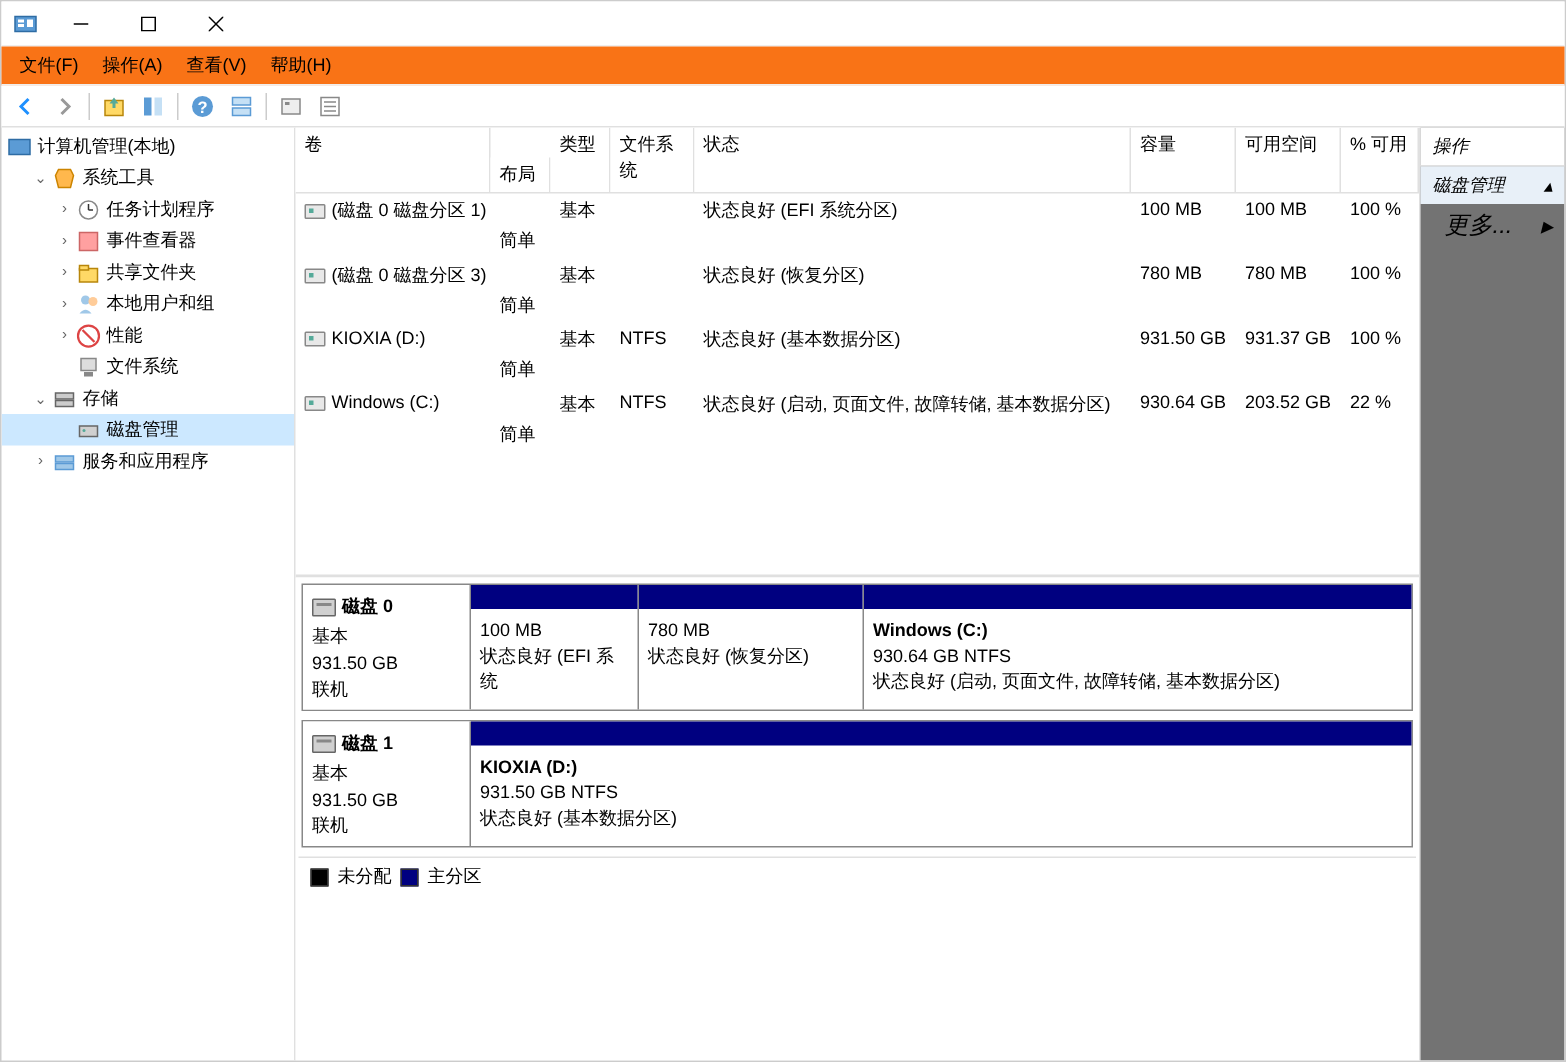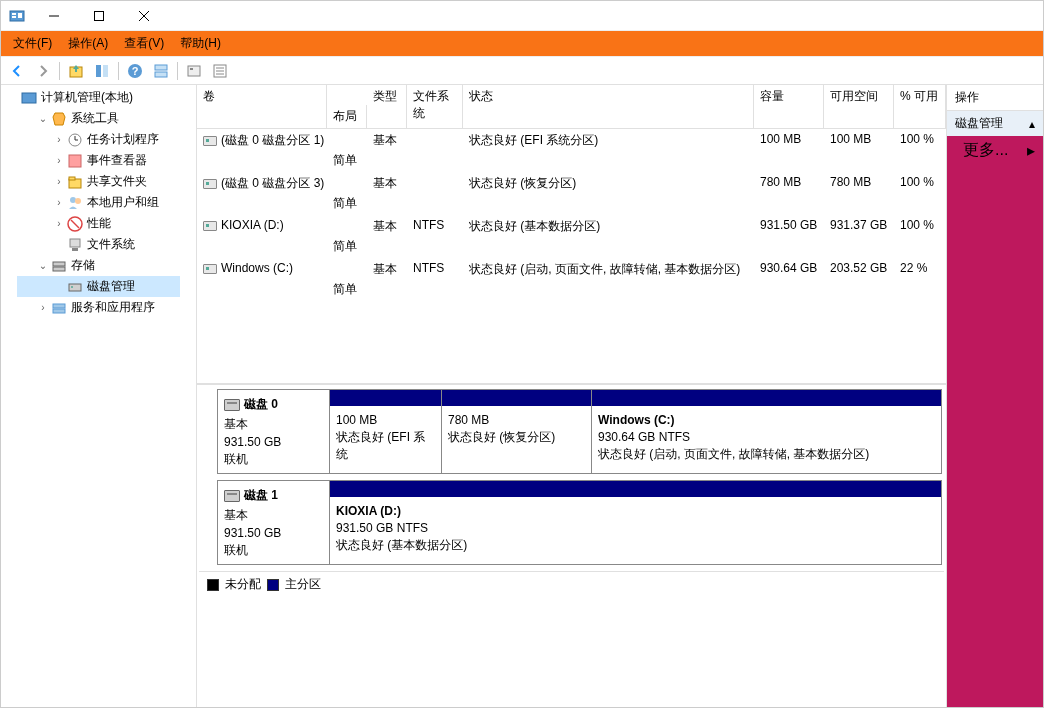--- a/index.html
+++ b/index.html
@@ -14,21 +14,21 @@
 
 .menubar { height: 26px; display: flex; align-items: flex-end; padding: 0 4px; background: #f97316; border-bottom: 1px solid #eee; }
 .menubar .menu-item { padding: 4px 8px; cursor: pointer; font-size: 12px; }
 
 .toolbar { height: 28px; display: flex; align-items: center; padding: 0 4px; gap: 2px; background: #fff; border-bottom: 1px solid #e0e0e0; }
 .toolbar .tb-btn { width: 24px; height: 24px; display: flex; align-items: center; justify-content: center; cursor: pointer; border: 1px solid transparent; }
 .toolbar .tb-sep { width: 1px; height: 18px; background: #ccc; margin: 0 2px; }
 
 .content { flex: 1; display: flex; overflow: hidden; }
 
-.tree-pane { width: 196px; border-right: 1px solid #e0e0e0; overflow: auto; padding: 2px 16px; }
+.tree-pane { width: 196px; border-right: 1px solid #e0e0e0; overflow: auto; padding: 2px 0; }
 .tree-item { display: flex; align-items: center; padding: 2px 4px; cursor: pointer; white-space: nowrap; }
 .tree-item.selected { background: #cce8ff; }
 .tree-expand { width: 16px; text-align: center; color: #666; font-size: 10px; cursor: pointer; }
 .tree-icon { width: 16px; height: 16px; margin-right: 4px; display: inline-flex; align-items: center; justify-content: center; }
 .indent-1 { padding-left: 18px; }
 .indent-2 { padding-left: 34px; }
 
 .main-pane { flex: 1; display: flex; flex-direction: column; border-right: 1px solid #e0e0e0; overflow: hidden; }
 
 .volume-list { flex: 0 0 auto; height: 300px; overflow: auto; border-bottom: 2px solid #e0e0e0; }
@@ -41,37 +41,37 @@
 .col-type { width: 40px; }
 .col-fs { width: 56px; }
 .col-status { flex: 1; }
 .col-cap { width: 70px; text-align: left; }
 .col-free { width: 70px; text-align: left; }
 .col-pct { width: 52px; text-align: left; }
 .vol-icon { display: inline-block; width: 14px; height: 10px; background: #e8e8e8; border: 1px solid #888; border-radius: 1px; margin-right: 4px; vertical-align: middle; position: relative; }
 .vol-icon::after { content: ""; position: absolute; top: 2px; left: 2px; width: 3px; height: 3px; background: #5a9; }
 
 .disk-graphics { flex: 1; overflow: auto; background: #fff; padding: 2px; }
-.disk-block { display: flex; border: 1px solid #888; margin: 2px 2px 6px 18px; }
+.disk-block { display: flex; border: 1px solid #888; margin: 2px 2px 6px 2px; }
 .disk-info { width: 112px; background: #fff; padding: 4px 6px; border-right: 1px solid #888; }
 .disk-info .disk-header { background: #fff; font-weight: bold; padding: 2px 0; display: flex; align-items: center; gap: 4px; }
 .disk-info .disk-line { font-size: 12px; padding: 1px 0; }
 .disk-parts { flex: 1; display: flex; }
 .part { border-right: 1px solid #888; display: flex; flex-direction: column; }
 .part:last-child { border-right: none; }
 .part-header { height: 16px; background: #000080; }
 .part-body { flex: 1; padding: 6px; font-size: 12px; line-height: 1.4; }
 .part-body .pname { font-weight: bold; }
 
 .legend { height: 26px; border-top: 1px solid #e0e0e0; display: flex; align-items: center; padding: 0 8px; gap: 6px; font-size: 12px; }
 .legend-box { width: 12px; height: 12px; border: 1px solid #333; display: inline-block; }
 .legend-black { background: #000; }
 .legend-blue { background: #000080; }
 
-.action-pane { width: 96px; background: #be185d; }
+.action-pane { width: 96px; background: #737373; font-style: italic; }
 .action-header { background: #fff; padding: 4px 8px; border-bottom: 1px solid #e0e0e0; font-size: 12px; }
 .action-group { background: #e8f0f8; padding: 4px 8px; display: flex; justify-content: space-between; align-items: center; font-size: 12px; cursor: pointer; }
 .action-item { padding: 4px 8px 4px 16px; display: flex; justify-content: space-between; align-items: center; font-size: 16px; cursor: pointer; }
 
 .disk-icon { display: inline-block; width: 16px; height: 12px; background: #d0d0d0; border: 1px solid #666; border-radius: 1px; position: relative; }
 .disk-icon::after { content: ""; position: absolute; top: 2px; left: 2px; right: 2px; height: 2px; background: #888; }
 </style>
 </head>
 <body>
 

